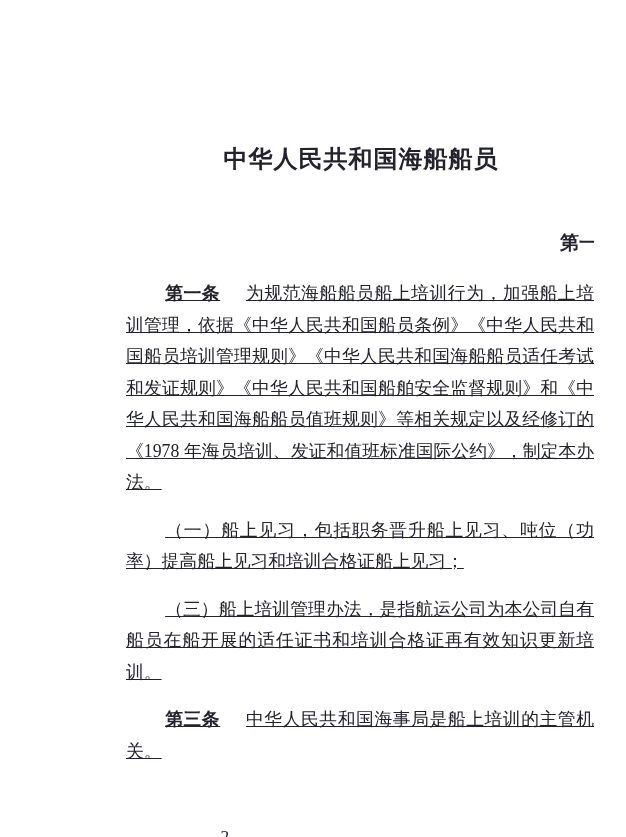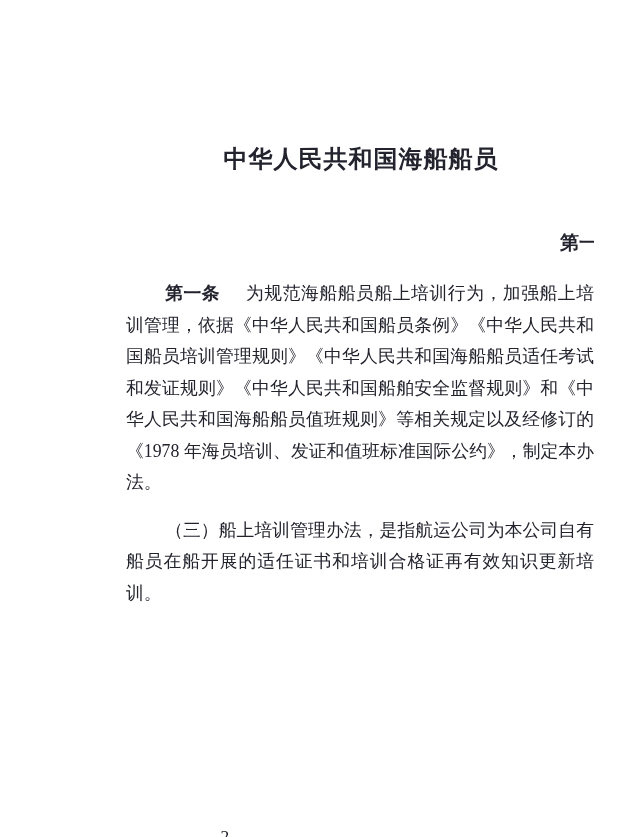--- a/index.html
+++ b/index.html
@@ -27,21 +27,21 @@
     font-size:19px; font-weight:bold;
     line-height:22px;
   }
   .doc-body {
     position:absolute; top:214px; left:62px; width:500px;
     font-size:17.8px;
     line-height:31.5px;
     text-align:justify;
     text-align-last:left;
   }
-  .para { text-indent:1.3em; }
+  .para { text-indent:1.3em;text-decoration:underline; }
   .para .lead { font-weight:bold; margin-right:0.55em; }
   .footer {
     position:absolute; top:762px; left:92px;
     display:flex; align-items:center; gap:15px;
     font-size:17.5px;
     line-height:20px;
   }
   .footer .dash { letter-spacing:0; }
 </style>
 </head>
@@ -52,24 +52,26 @@
   <header class="doc-title">
     <div>中华人民共和国海船船员</div>
   </header>
 
   <div class="chapter">第一章　总则</div>
 
   <main class="doc-body" id="body-container">
   <p class="para"><b class="lead">第一条</b><span class="ptext">为规范海船船员船上培训行为，加强船上培训管理，依据《中华人民共和国船员条例》《中华人民共和国船员培训管理规则》《中华人民共和国海船船员适任考试和发证规则》《中华人民共和国船舶安全监督规则》和《中华人民共和国海船船员值班规则》等相关规定以及经修订的《1978 年海员培训、发证和值班标准国际公约》，制定本办法。</span></p>
 
 
+  <p class="para"><span class="ptext">（一）船上见习，包括职务晋升船上见习、吨位（功率）提高船上见习和培训合格证船上见习；</span></p>
 
 
   <p class="para"><span class="ptext">（三）船上培训管理办法，是指航运公司为本公司自有船员在船开展的适任证书和培训合格证再有效知识更新培训。</span></p>
 
+  <p class="para"><b class="lead">第三条</b><span class="ptext">中华人民共和国海事局是船上培训的主管机关。</span></p>
 </main>
 
   <footer class="footer">
     <span class="dash">—</span>
     <span class="pagenum">2</span>
     <span class="dash">—</span>
   </footer>
 
 </div>
 

